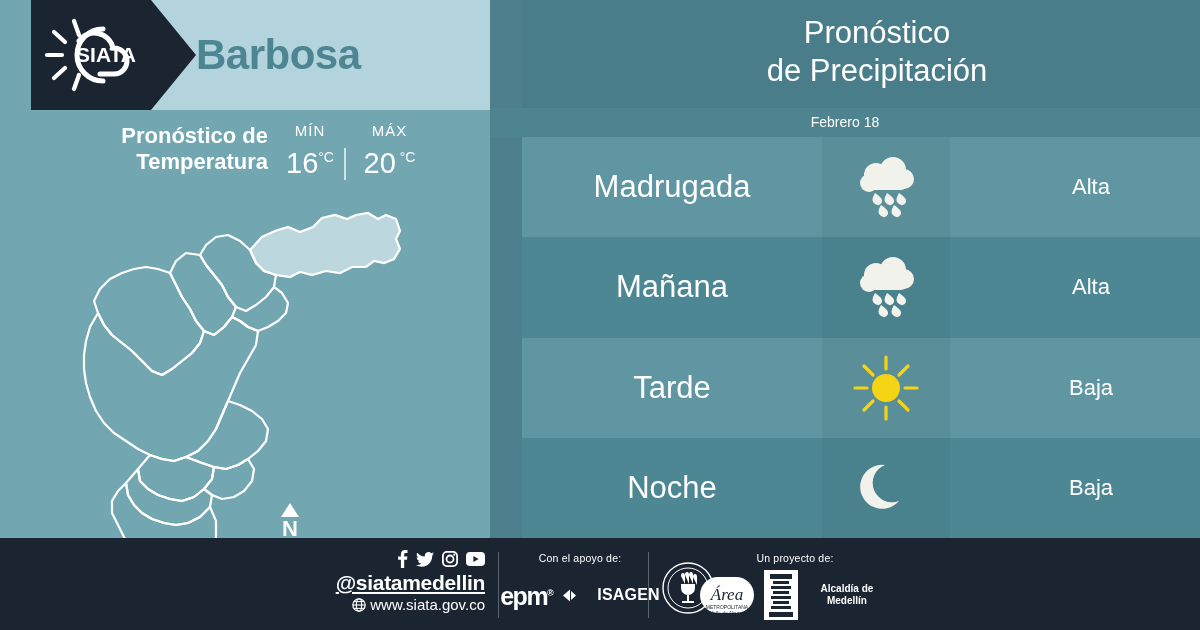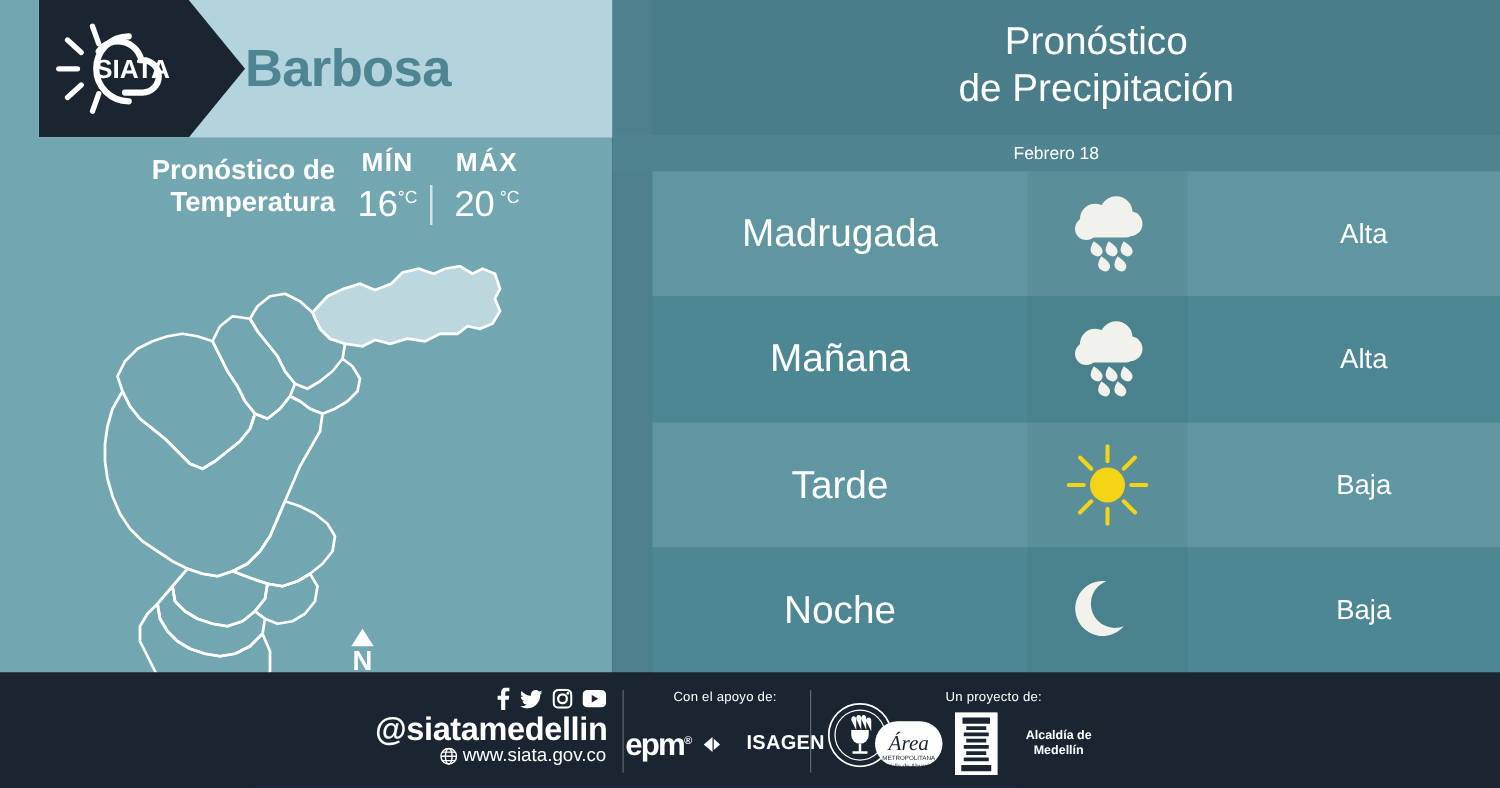--- a/index.html
+++ b/index.html
@@ -84,25 +84,25 @@
   }
   .temp-col {
     position: absolute;
     top: 3px;
     text-align: center;
     color: #ffffff;
   }
   .temp-col.min { left: 275px; width: 70px; }
   .temp-col.max { left: 352px; width: 75px; }
   .temp-col .cap {
-    font-size: 21px;
+    font-size: 15px;
     letter-spacing: 1px;
     display: block;
     line-height: 20px;
-    font-weight: bold;
+    font-weight: normal;
   }
   .temp-col .val {
     font-size: 29px;
     display: block;
     line-height: 32px;
     font-weight: normal;
   }
   .temp-col .val sup {
     font-size: 14px;
     vertical-align: super;
@@ -238,24 +238,25 @@
   }
   .social-icons {
     display: flex;
     justify-content: flex-end;
     gap: 8px;
     height: 18px;
     align-items: center;
     margin-bottom: 3px;
   }
   .handle {
-    font-size: 26px;
+    font-size: 21px;
     font-weight: bold;
     line-height: 24px;
     letter-spacing: -0.3px;
+    text-decoration: underline;
   }
   .website {
     font-size: 15px;
     line-height: 19px;
     display: flex;
     justify-content: flex-end;
     align-items: center;
     gap: 4px;
   }
   .divider-v {

